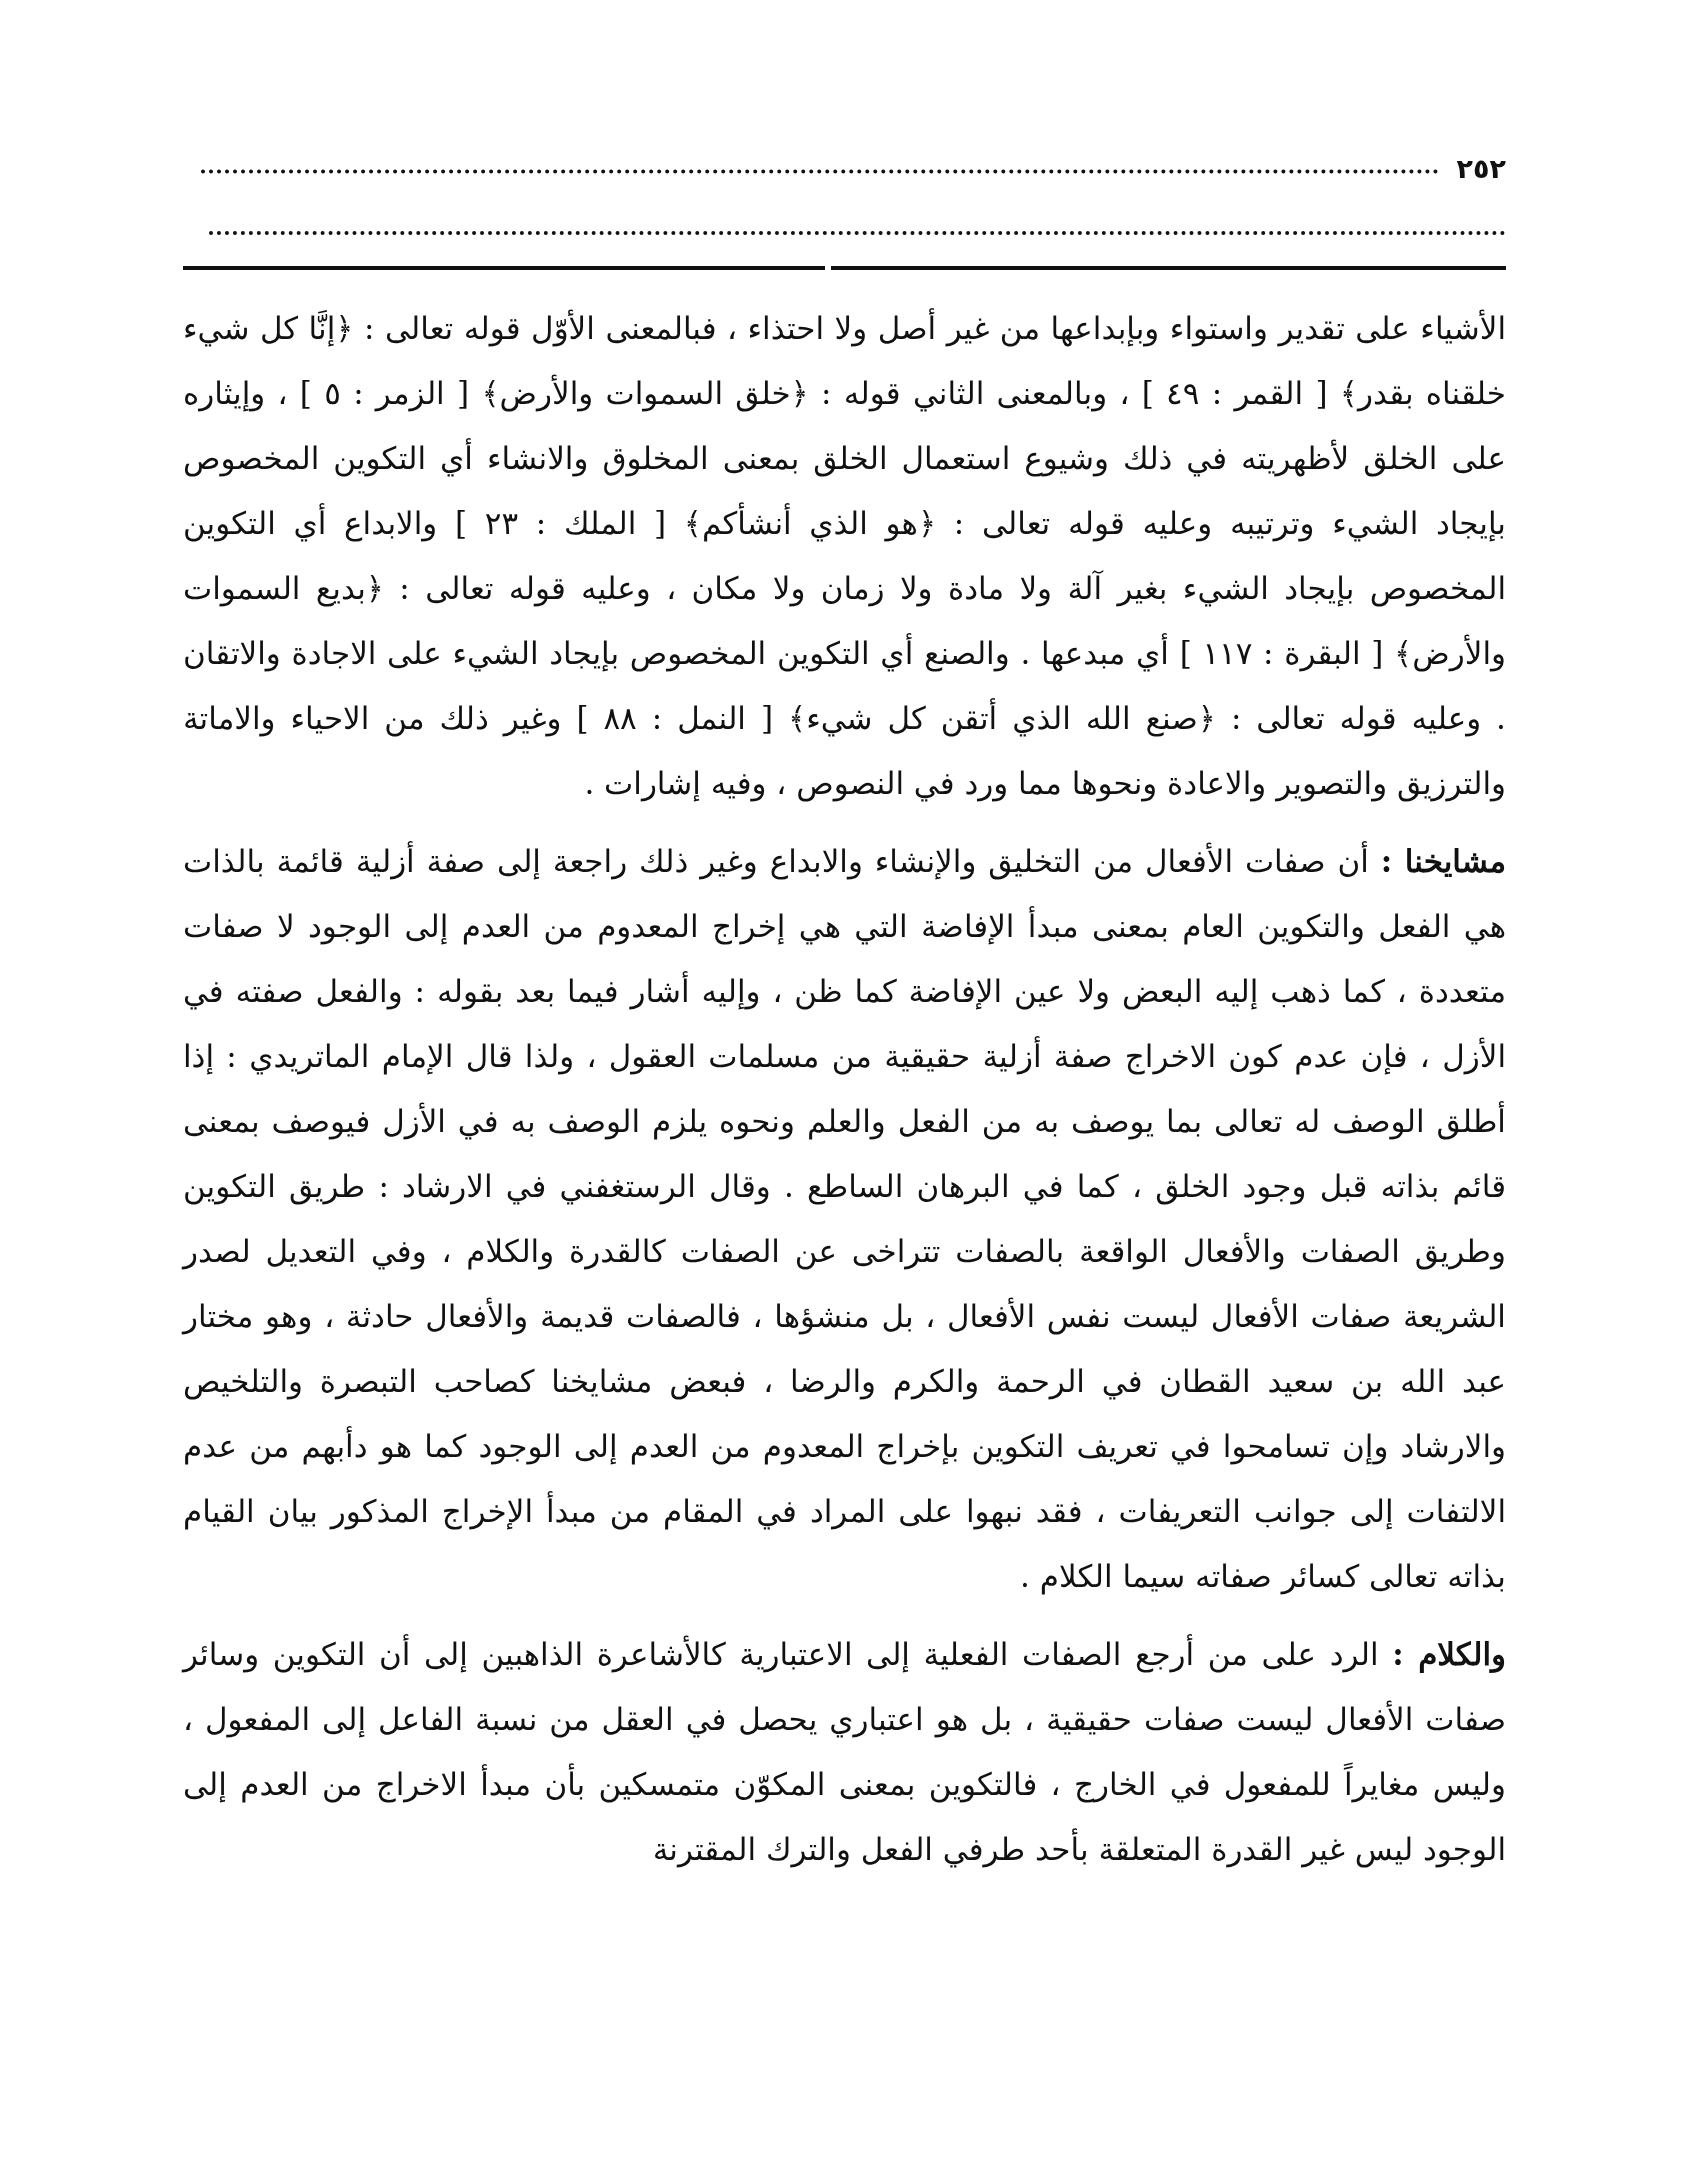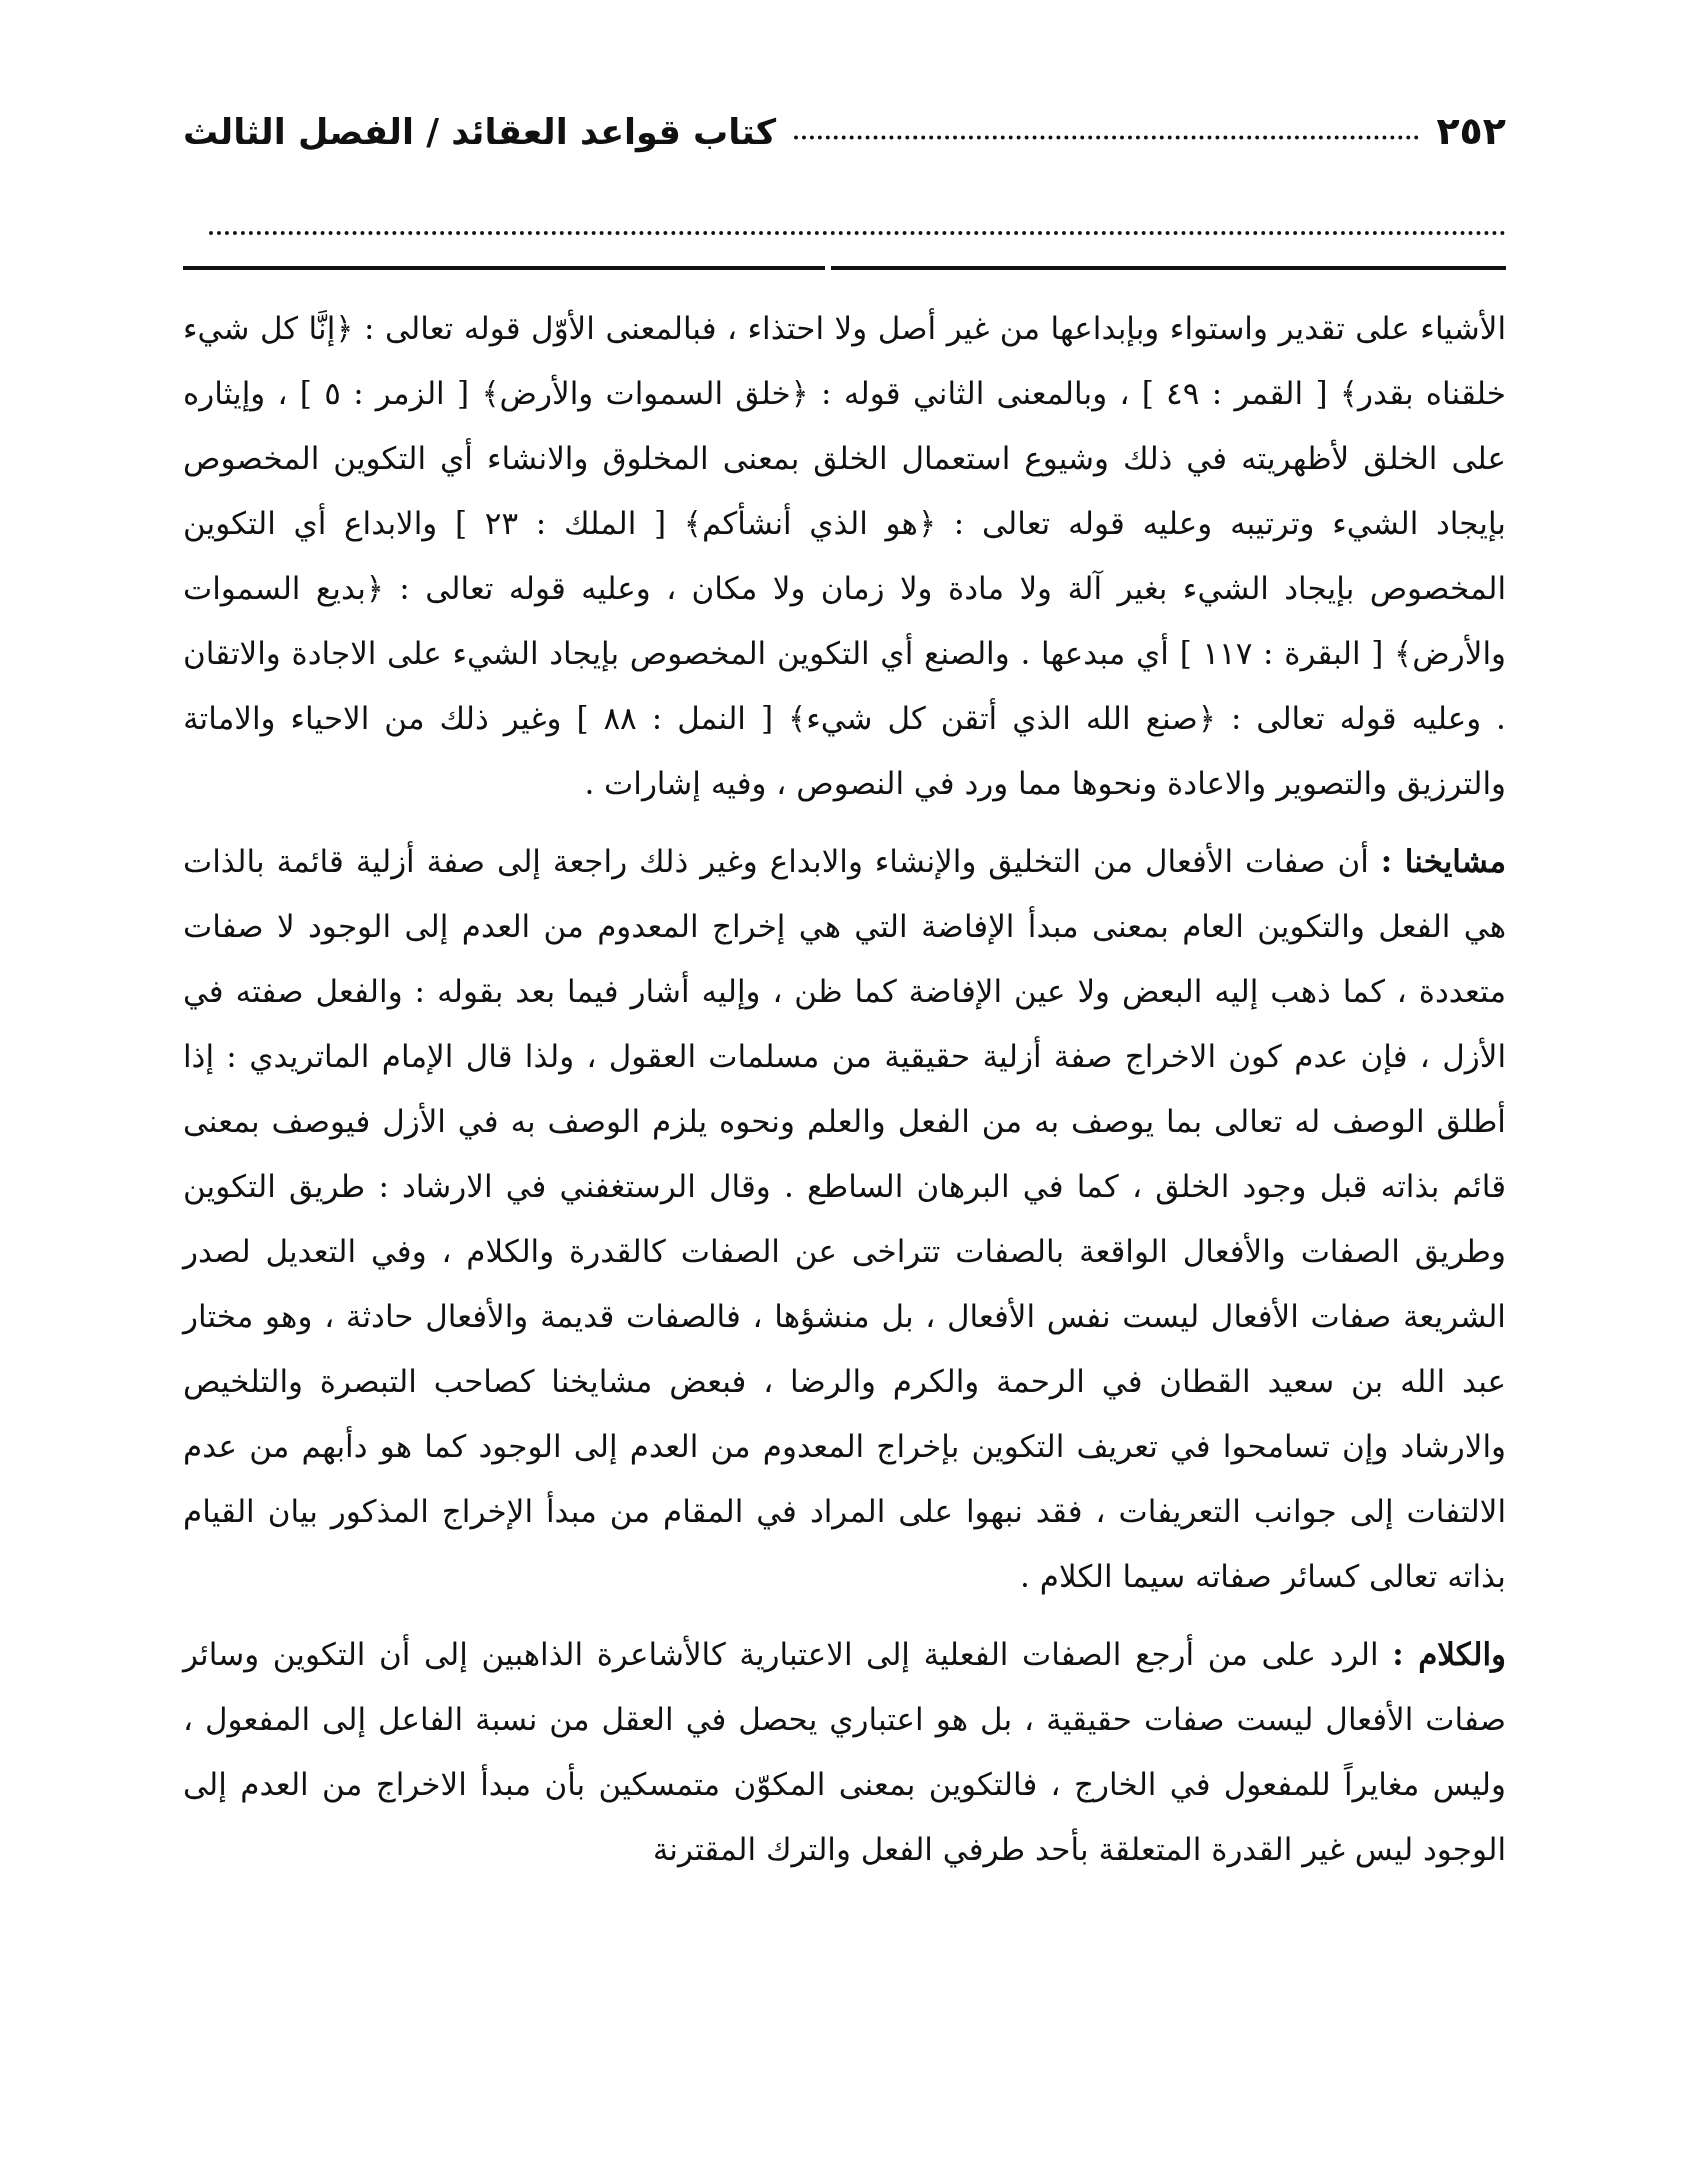--- a/index.html
+++ b/index.html
@@ -37,21 +37,22 @@
     }
     .running-head .leader {
       flex: 1;
       margin: 0 17.5px;
       border-bottom: 4.4px dotted #111;
       height: 13px;
       transform: translateY(-4.4px);
     }
     .running-head .page-number {
       white-space: nowrap;
-      font-size: 38px;
+      font-size: 27px;
+      margin-top: 44px;
     }
     .dotted-rule {
       margin-top: 52px;
       height: 0;
       border-bottom: 4.4px dotted #111;
       width: 98%;
       margin-right: 0;
       margin-left: auto;
     }
     .solid-rule {
@@ -82,21 +83,20 @@
     }
   </style>
 </head>
 <body>
 
 <div class="page">
 
   <div class="running-head">
     <span class="page-number">٢٥٢</span>
     <span class="leader"></span>
-    <span class="title">كتاب قواعد العقائد / الفصل الثالث</span>
   </div>
 
   <div class="dotted-rule"></div>
 
   <div class="solid-rule">
     <span class="seg-a"></span>
     <span class="seg-b"></span>
   </div>
 
   <div class="body-text">

